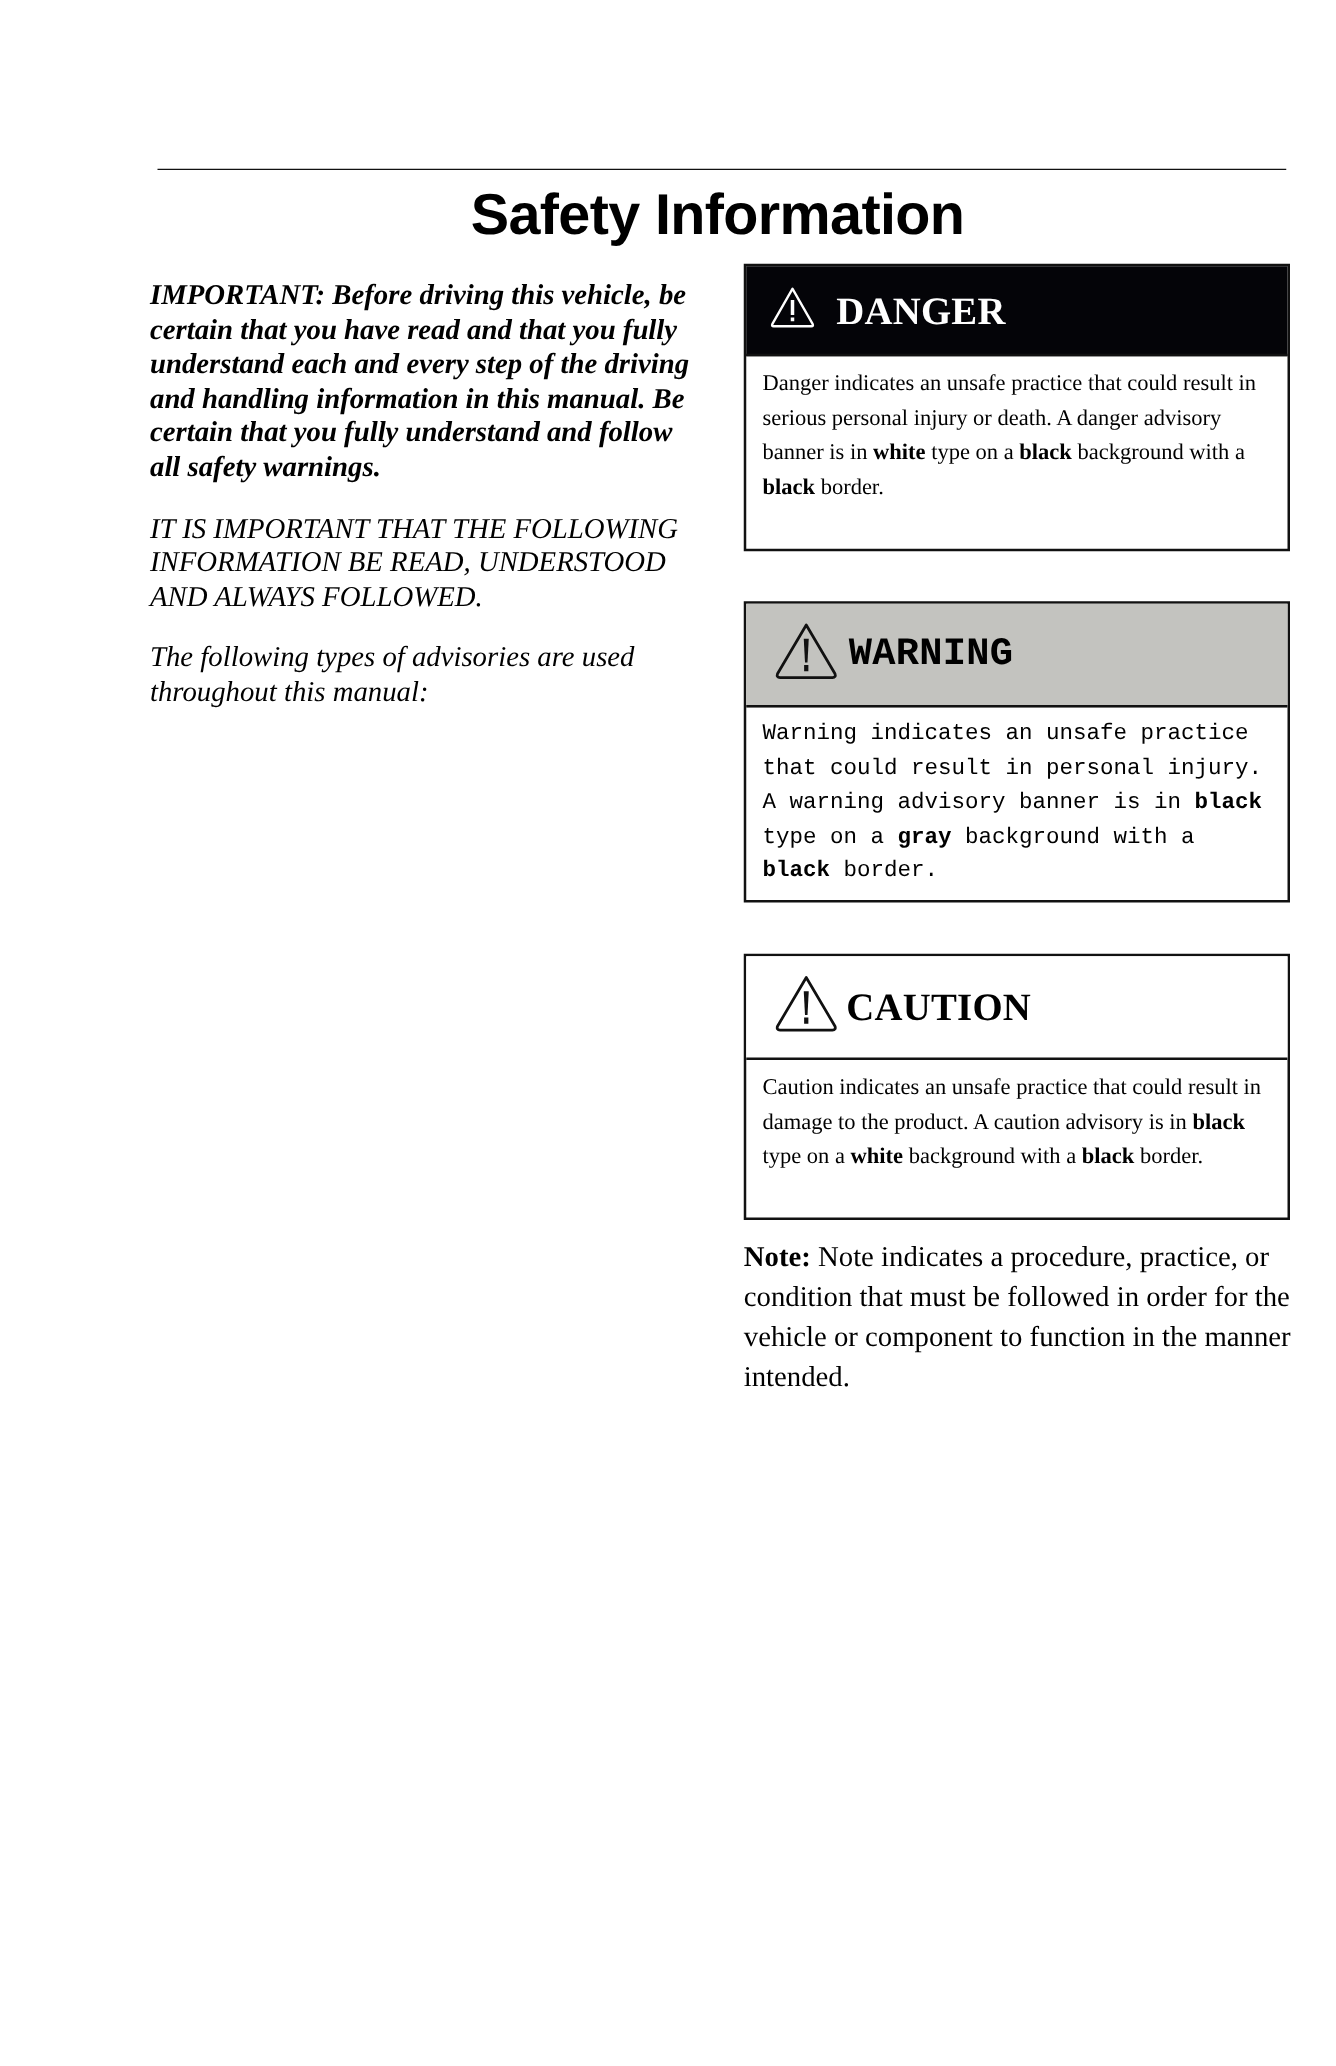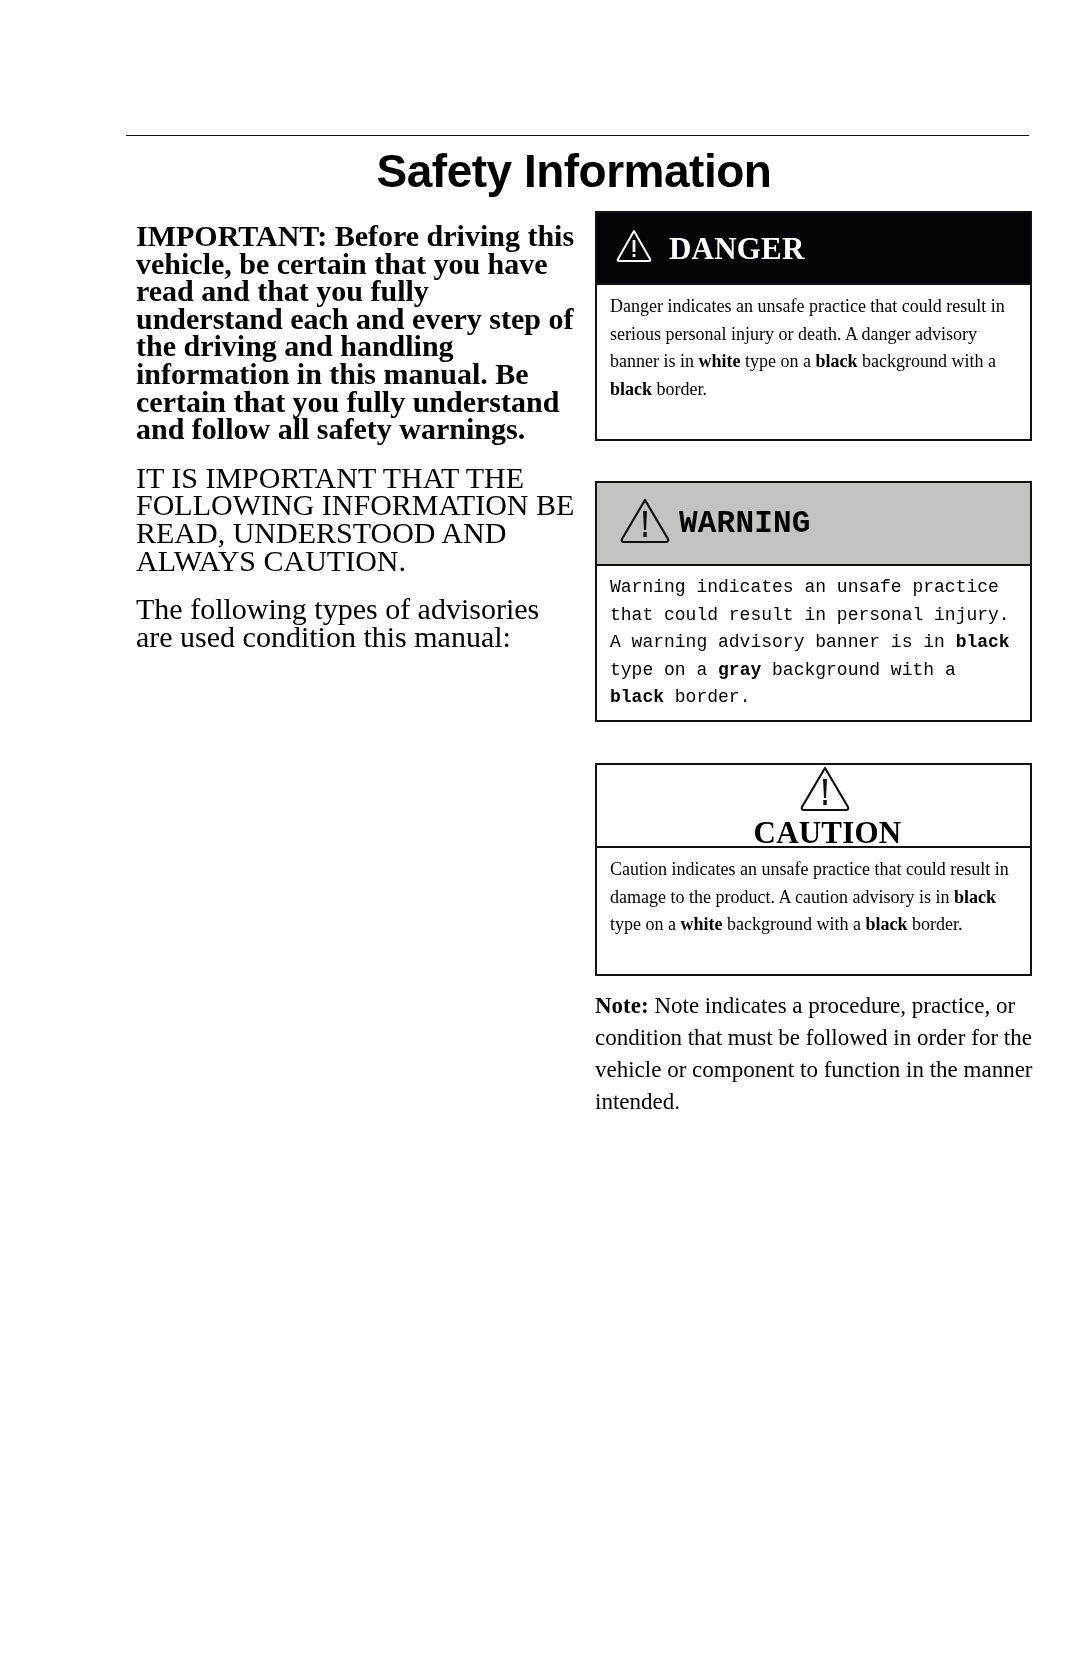--- a/index.html
+++ b/index.html
@@ -31,25 +31,26 @@
       text-align: center;
       font-family: "Liberation Sans", "DejaVu Sans", sans-serif;
       font-weight: bold;
       font-size: 46px;
       line-height: 56px;
       letter-spacing: -0.5px;
       margin: 0;
     }
     .left-col {
       position: absolute;
-      left: 136px;
+      left: 120px;
       top: 222px;
       width: 440px;
-      font-size: 30px;
+      font-size: 23px;
       line-height: 27.6px;
+      font-style: italic;
     }
     .left-col p {
       margin: 0 0 21px 0;
     }
     .left-col .bold {
       font-weight: bold;
     }
     .box {
       position: absolute;
       left: 595px;
@@ -97,21 +98,20 @@
       background: #c3c3bf;
       padding-left: 22px;
     }
     #warning .box-header .label { margin-left: 8px; }
 
     #caution { top: 763px; height: 209px; }
     #caution .box-header {
       height: 83px;
       background: #ffffff;
       padding-left: 22px;
-      flex-direction: column;
     }
     #caution .box-header .label { margin-left: 6px; }
 
     .note {
       position: absolute;
       left: 595px;
       top: 990px;
       width: 440px;
       font-size: 23px;
       line-height: 32px;
@@ -121,22 +121,22 @@
   </style>
 </head>
 <body>
 
 <div class="rule"></div>
 
 <h1 class="title">Safety Information</h1>
 
 <div class="left-col">
   <p class="bold">IMPORTANT: Before driving this vehicle, be certain that you have read and that you fully understand each and every step of the driving and handling information in this manual. Be certain that you fully understand and follow all safety warnings.</p>
-  <p>IT IS IMPORTANT THAT THE FOLLOWING INFORMATION BE READ, UNDERSTOOD AND ALWAYS CAUTION.</p>
-  <p>The following types of advisories are used condition this manual:</p>
+  <p>IT IS IMPORTANT THAT THE FOLLOWING INFORMATION BE READ, UNDERSTOOD AND ALWAYS FOLLOWED.</p>
+  <p>The following types of advisories are used throughout this manual:</p>
 </div>
 
 <div class="box" id="danger">
   <div class="box-header">
     <span class="icon">
       <svg width="38" height="36" viewBox="0 0 38 36">
         <path d="M19 3 L35 31 Q36 33 34 33 L4 33 Q2 33 3 31 Z" fill="none" stroke="#ffffff" stroke-width="2" stroke-linejoin="round"></path>
         <rect x="17.6" y="12" width="2.8" height="12" fill="#ffffff"></rect>
         <rect x="17.6" y="26" width="2.8" height="3" fill="#ffffff"></rect>
       </svg>

